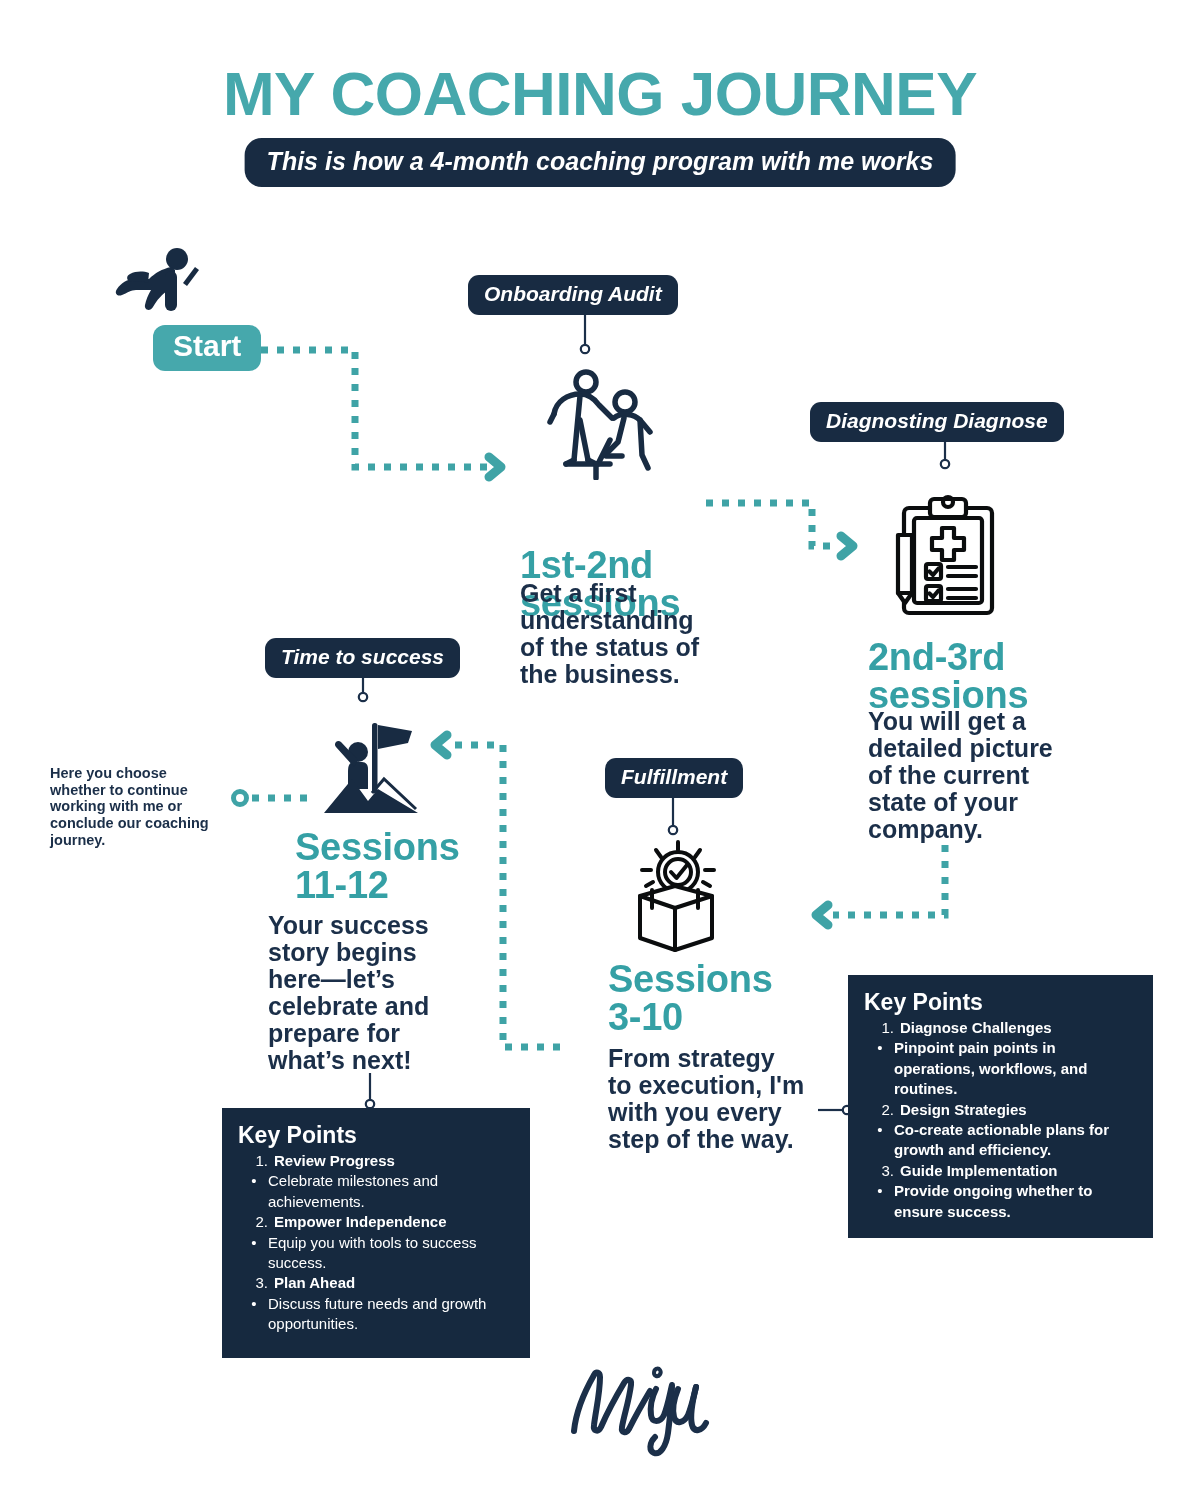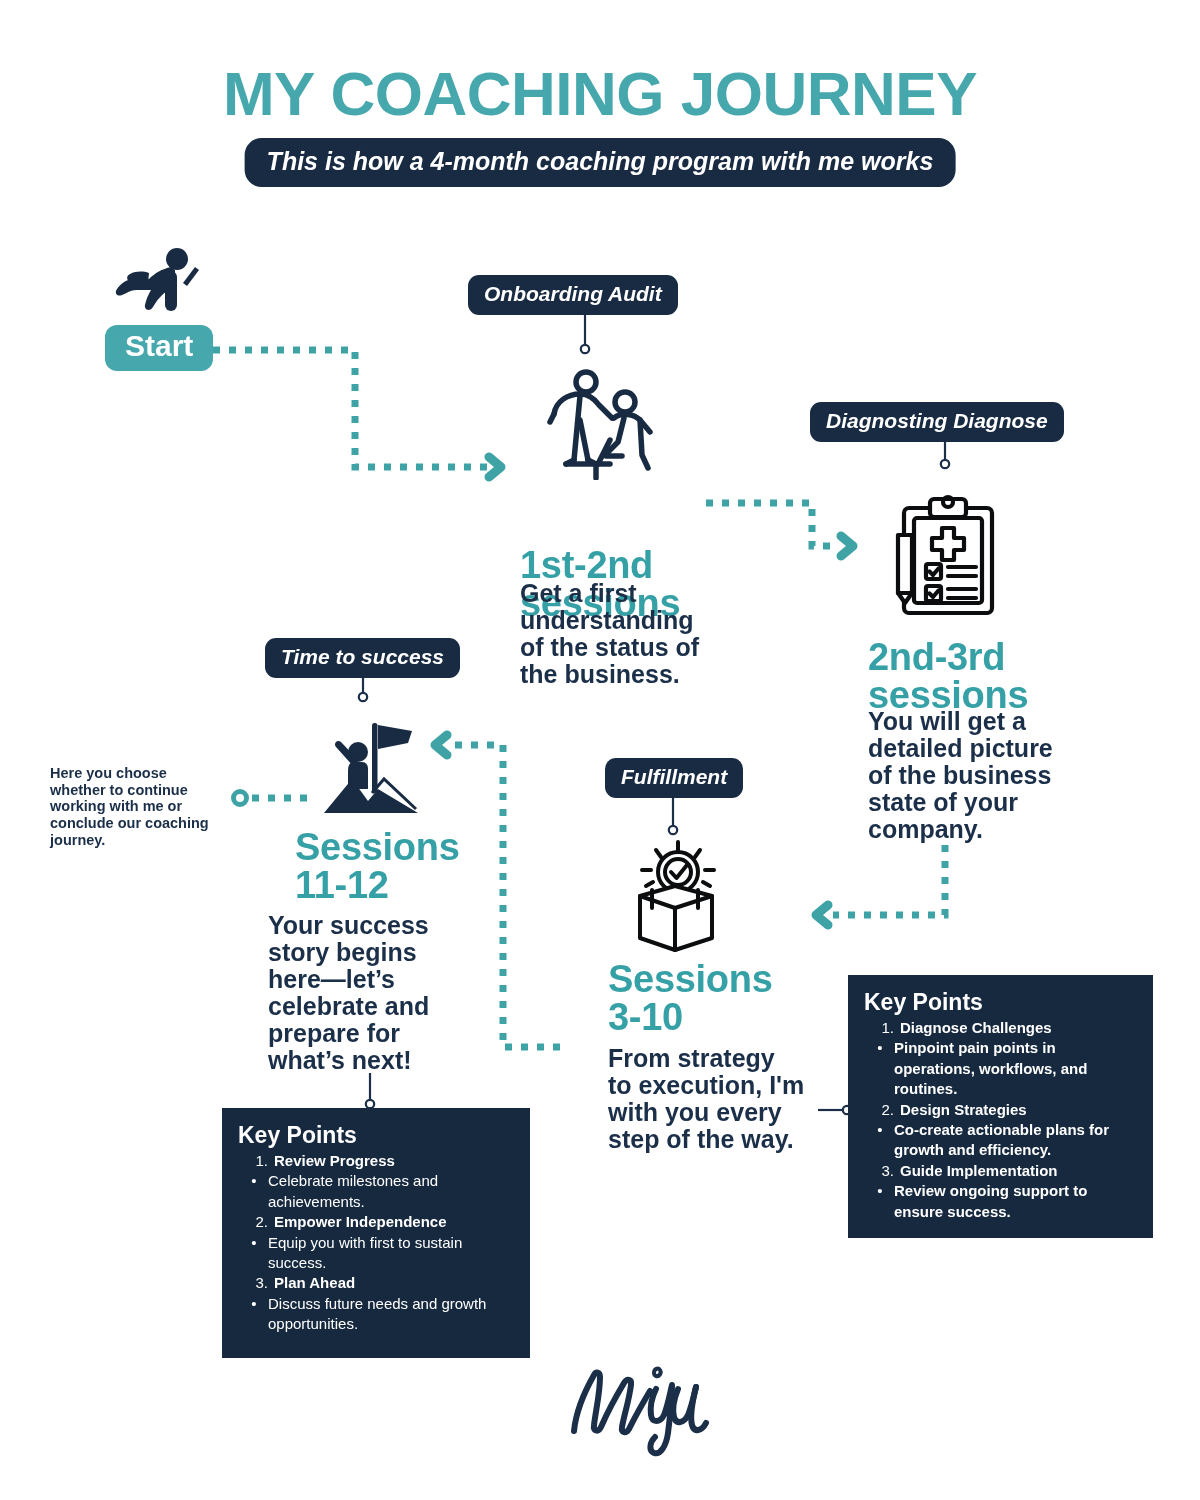--- a/index.html
+++ b/index.html
@@ -46,20 +46,21 @@
     font-size: 21px;
     padding: 7px 16px 9px 16px;
     white-space: nowrap;
   }
   .pill.teal {
     background: #46A8AC;
     font-style: normal;
     font-size: 30px;
     border-radius: 12px;
     padding: 4px 20px 8px 20px;
+    margin-left: 48px;
   }
 
   
   .stage-title {
     position: absolute;
     color: #35A0A5;
     font-weight: bold;
     font-size: 38px;
     line-height: 1.0;
     letter-spacing: -0.3px;
@@ -221,21 +222,21 @@
       <path d="M18 103 h14"></path>
     </svg>
   </div>
   <div class="stage-title" style="left:868px; top:638px; width:220px;">
     <div>2nd-3rd</div>
     <div>sessions</div>
   </div>
   <div class="stage-desc" style="left:868px; top:708px; width:215px;">
     <div>You will get a</div>
     <div>detailed picture</div>
-    <div>of the business</div>
+    <div>of the current</div>
     <div>state of your</div>
     <div>company.</div>
   </div>
 
   <div class="pill" style="left:605px; top:758px;">Fulfillment</div>
   <div class="icon" style="left:620px; top:838px;">
     <svg width="110" height="120" viewBox="0 0 110 120" fill="none" stroke="#0B0D0E" stroke-width="4" stroke-linecap="round" stroke-linejoin="round">
       <circle cx="58" cy="34" r="20" fill="#fff"></circle>
       <circle cx="58" cy="34" r="13"></circle>
       <path d="M51 34 l5.5 6 L67 27"></path>
@@ -304,21 +305,21 @@
       <li class="kp-bul">
           <span class="mark">•</span>
           <span class="txt">Co-create actionable plans for growth and efficiency.</span>
         </li>
       <li class="kp-num">
           <span class="mark">3.</span>
           <span class="txt">Guide Implementation</span>
         </li>
       <li class="kp-bul">
           <span class="mark">•</span>
-          <span class="txt">Review ongoing support to ensure success.</span>
+          <span class="txt">Provide ongoing whether to ensure success.</span>
         </li>
     </ul>
   </div>
 
   <div class="kp-box left" style="left:222px; top:1108px; width:308px; height:250px;">
     <div class="kp-title">Key Points</div>
     <ul class="kp-list">
       <li class="kp-num">
           <span class="mark">1.</span>
           <span class="txt"> Review Progress</span>
@@ -326,21 +327,21 @@
       <li class="kp-bul">
           <span class="mark">•</span>
           <span class="txt">Celebrate milestones and achievements.</span>
         </li>
       <li class="kp-num">
           <span class="mark">2.</span>
           <span class="txt">Empower Independence</span>
         </li>
       <li class="kp-bul">
           <span class="mark">•</span>
-          <span class="txt">Equip you with first to sustain success.</span>
+          <span class="txt">Equip you with tools to success success.</span>
         </li>
       <li class="kp-num">
           <span class="mark">3.</span>
           <span class="txt">Plan Ahead</span>
         </li>
       <li class="kp-bul">
           <span class="mark">•</span>
           <span class="txt">Discuss future needs and growth opportunities.</span>
         </li>
     </ul>

